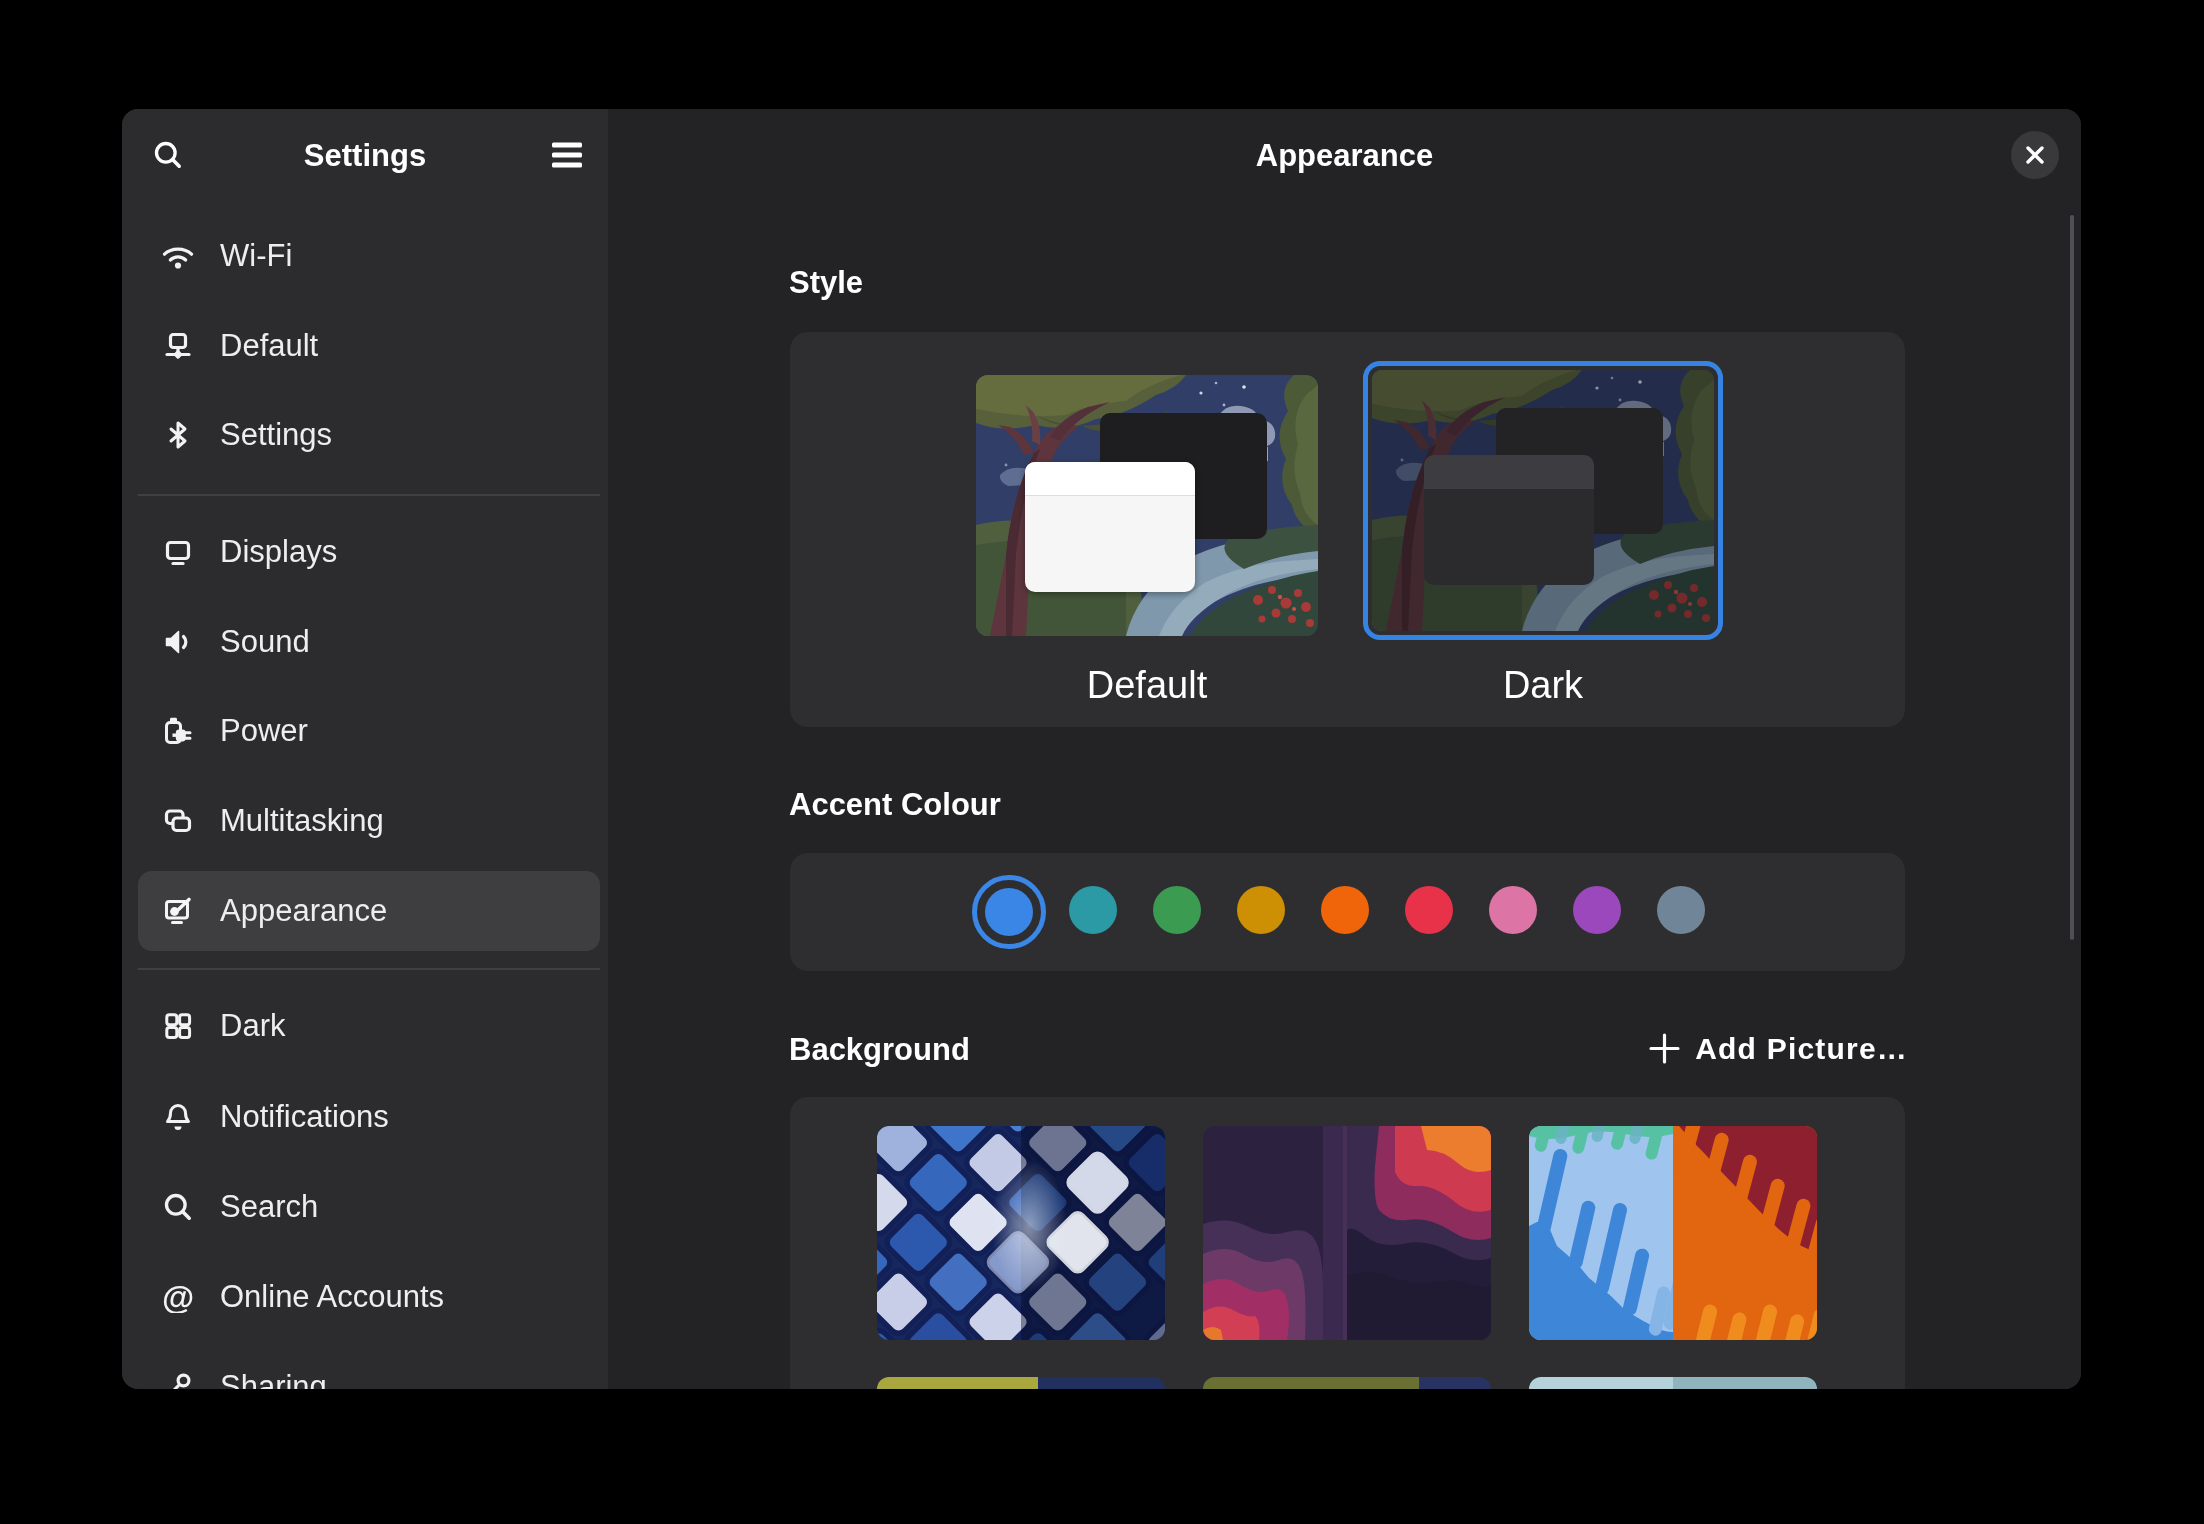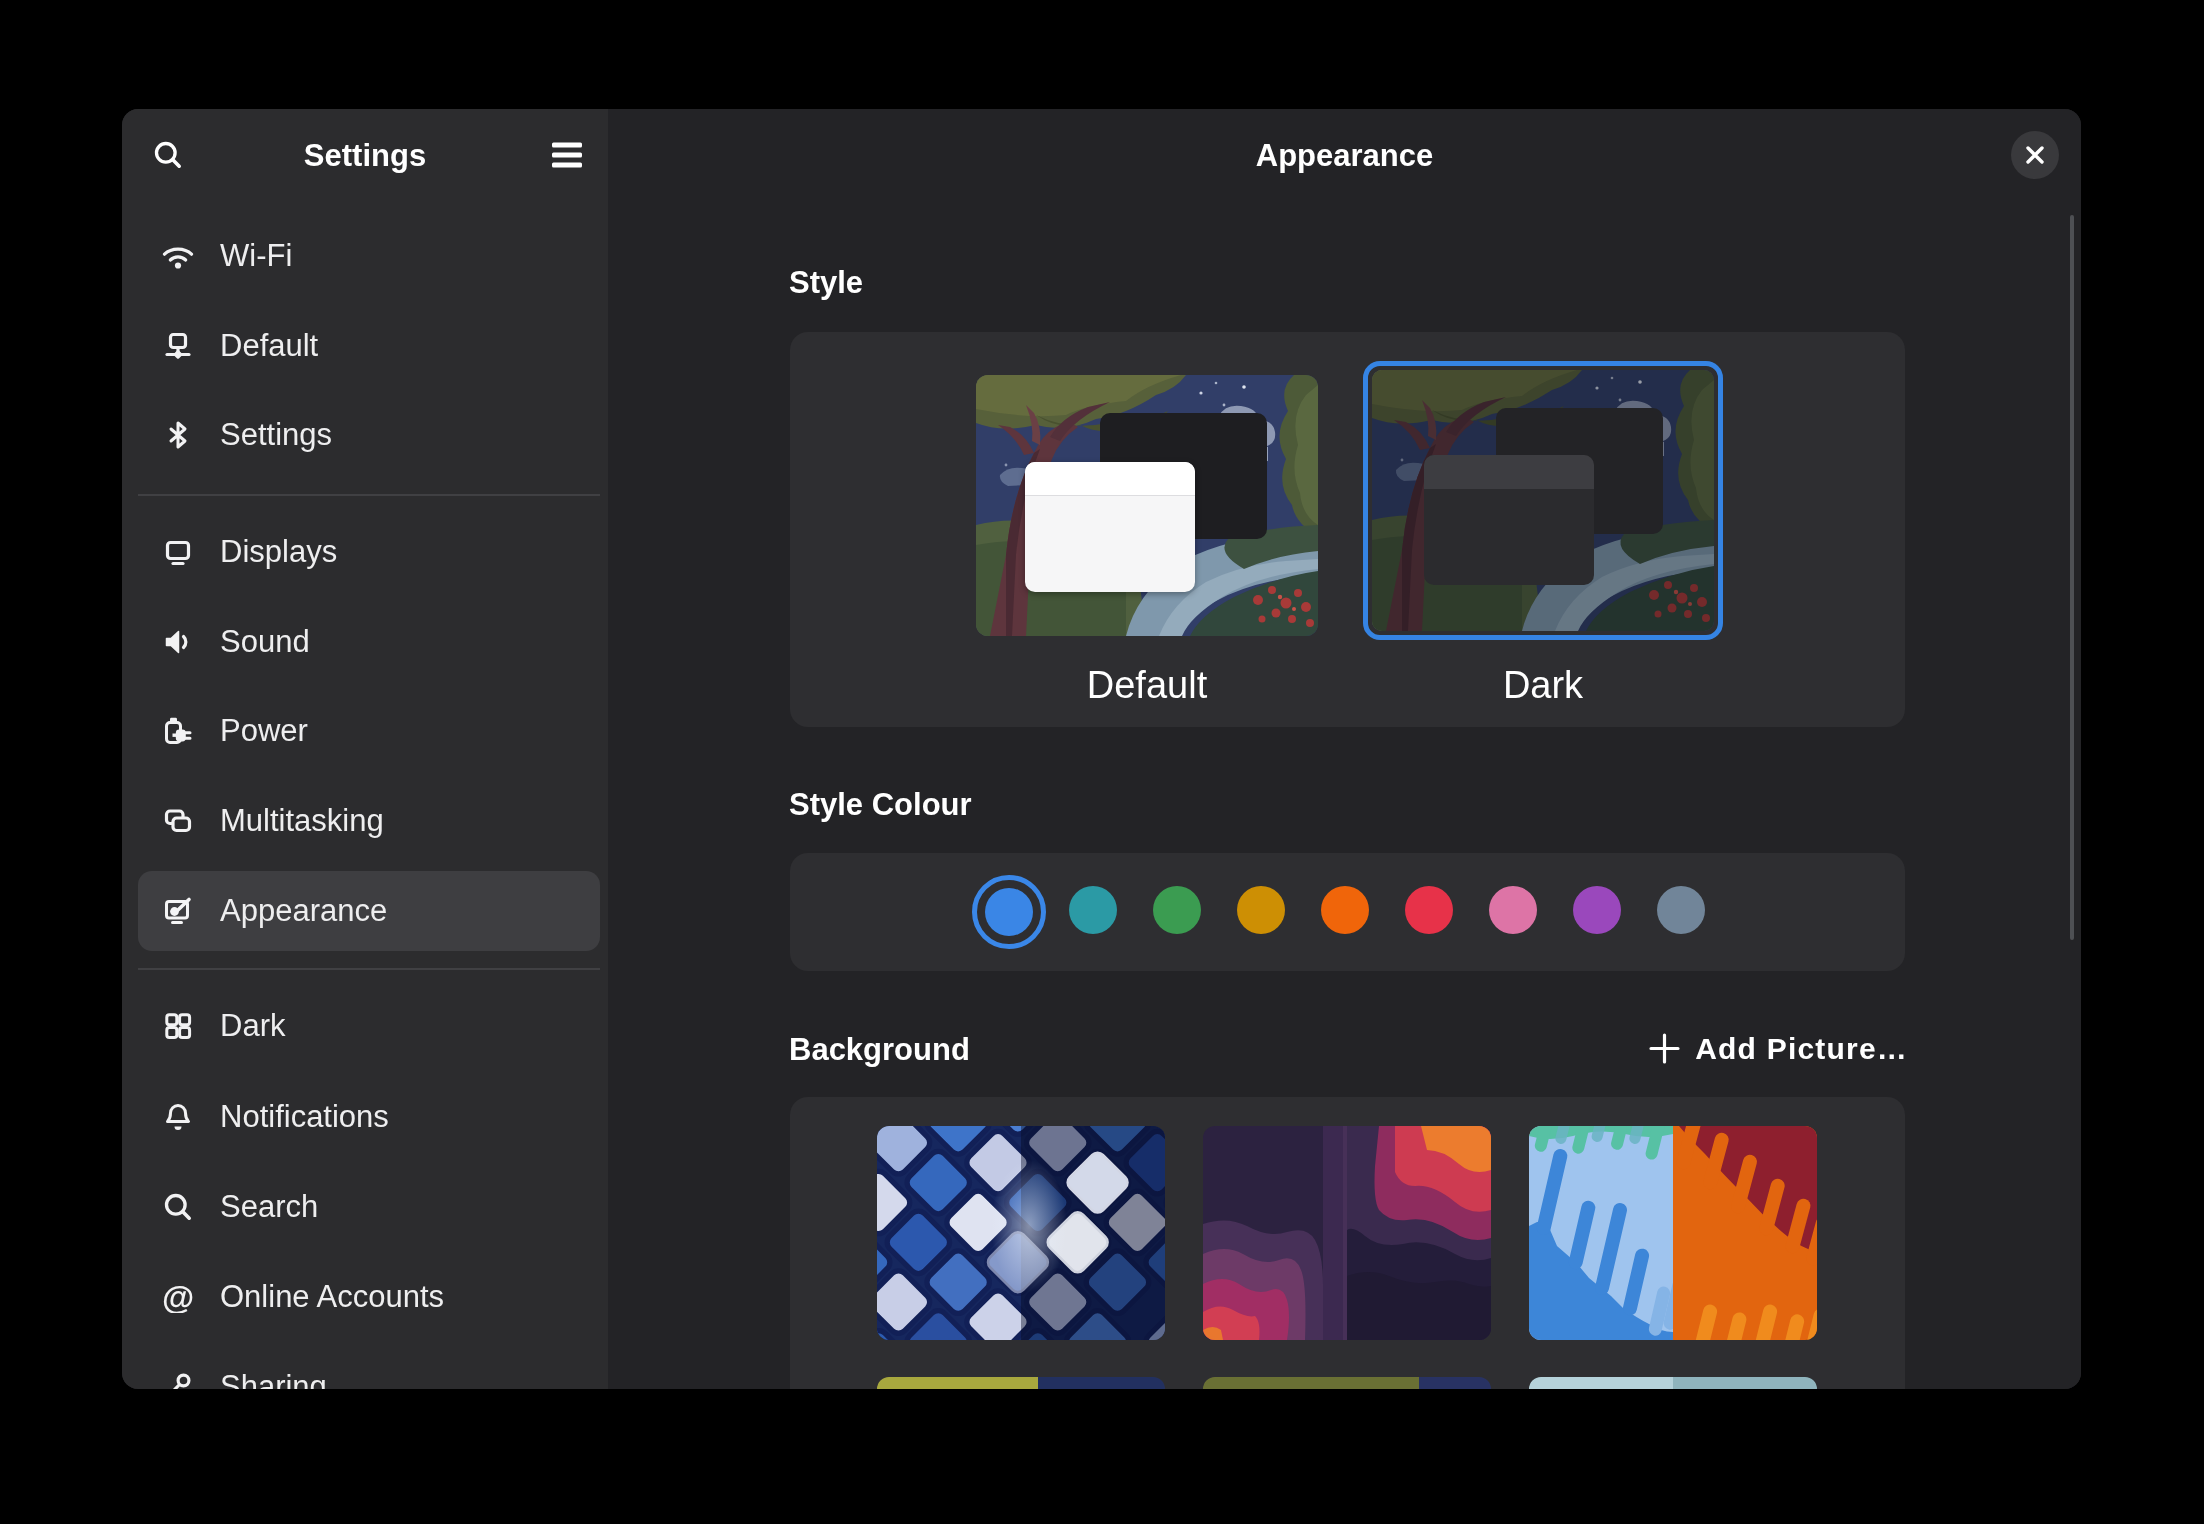--- a/index.html
+++ b/index.html
@@ -186,21 +186,21 @@
           <div class="abs" style="left:124px;top:38px;width:167px;height:126px;border-radius:10px;background:#232326"></div>
           <div class="abs" style="left:52px;top:85px;width:170px;height:130px;border-radius:10px;background:#2b2b2e">
             <div class="abs" style="left:0;top:0;width:170px;height:34px;border-radius:10px 10px 0 0;background:#3d3d41"></div>
           </div>
         </div>
       </div>
       <div class="thumb-label" style="left:186px;top:332px;width:342px">Default</div>
       <div class="thumb-label" style="left:582px;top:332px;width:342px">Dark</div>
     </div>
 
-    <div class="abs h1" style="left:181px;top:678px">Style Colour</div>
+    <div class="abs h1" style="left:181px;top:678px">Accent Colour</div>
     <div class="card" style="left:182px;top:744px;width:1115px;height:118px">
       <div class="abs" style="left:182px;top:22px;width:74px;height:74px;border:5px solid #3a87e8;border-radius:50%">
         <div class="abs" style="left:8px;top:8px;width:48px;height:48px;border-radius:50%;background:#3a86e6"></div>
       </div>
       <div class="dot" style="left:279px;background:#2b9aa5"></div>
       <div class="dot" style="left:363px;background:#3b9c51"></div>
       <div class="dot" style="left:447px;background:#cd8f04"></div>
       <div class="dot" style="left:531px;background:#f0650a"></div>
       <div class="dot" style="left:615px;background:#e73249"></div>
       <div class="dot" style="left:699px;background:#dd74a6"></div>

